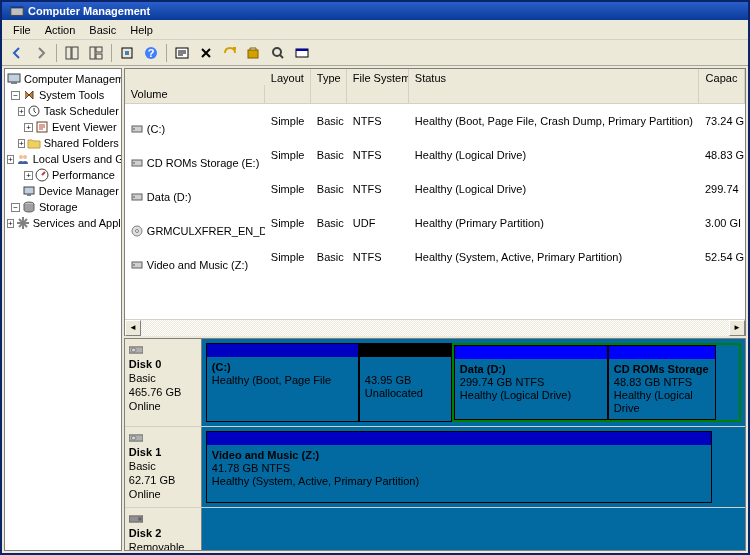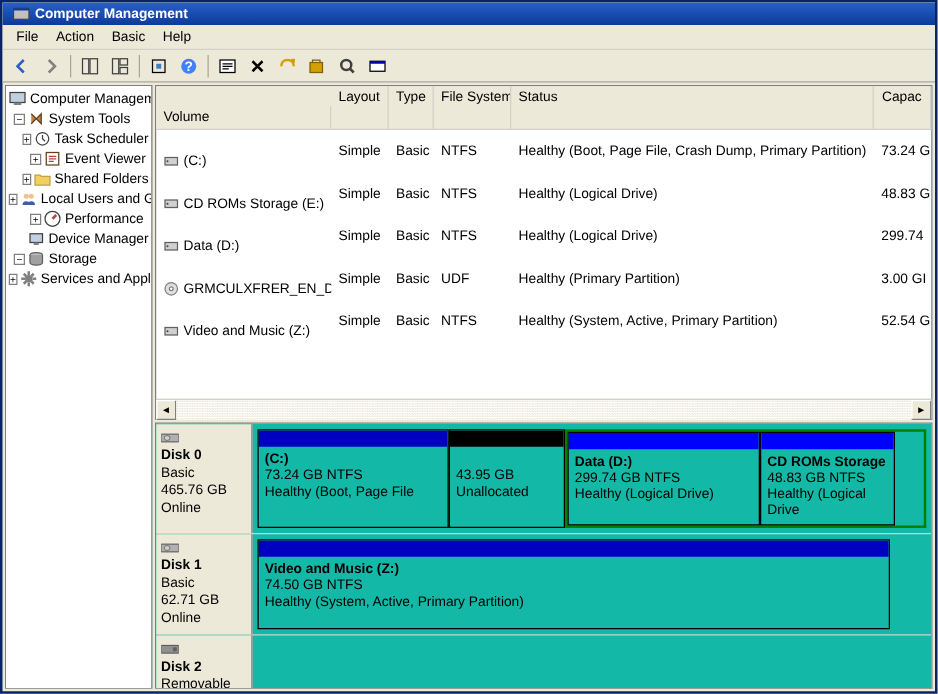--- a/index.html
+++ b/index.html
@@ -23,21 +23,21 @@
 .vol-head { display: flex; background: #ece9d8; border-bottom: 1px solid #d4d0c8; }
 .vol-head div { padding: 3px 6px; border-right: 1px solid #d4d0c8; overflow: hidden; white-space: nowrap; }
 .vol-body { flex: 1; overflow: hidden; }
 .vol-row { display: flex; padding: 1px 0; }
 .vol-row div { padding: 2px 6px; overflow: hidden; white-space: nowrap; display: flex; align-items: center; }
 .vol-row .ic { width: 12px; height: 12px; margin-right: 4px; flex-shrink: 0; }
 .c-vol { width: 140px; margin-top: 16px; } .c-lay { width: 46px; } .c-typ { width: 36px; } .c-fs { width: 62px; } .c-stat { flex: 1; min-width: 0; } .c-cap { width: 46px; text-align: center; }
 .scroll-bar { height: 16px; background: #ece9d8; border-top: 1px solid #d4d0c8; display: flex; align-items: center; }
 .scroll-bar .arr { width: 16px; height: 16px; background: #ece9d8; border: 1px solid #fff; border-right-color: #808080; border-bottom-color: #808080; display: flex; align-items: center; justify-content: center; font-size: 8px; }
 .scroll-bar .track { flex: 1; background: repeating-conic-gradient(#ece9d8 0 25%, #fff 0 50%) 0/2px 2px; height: 16px; }
-.disk-pane { height: 213px; background: #14b8a6; border: 1px solid #808080; margin-top: 2px; overflow: auto; }
+.disk-pane { height: 213px; background: #0369a1; border: 1px solid #808080; margin-top: 2px; overflow: auto; }
 .disk-row { display: flex; border-bottom: 1px solid #d4d0c8; min-height: 68px; }
 .disk-info { width: 77px; background: #ece9d8; border-right: 1px solid #808080; padding: 6px 4px; font-size: 11px; line-height: 14px; }
 .disk-info .ic { width: 14px; height: 10px; margin-bottom: 2px; }
 .disk-parts { flex: 1; display: flex; padding: 4px; gap: 0; }
 .green-box { border: 2px solid #008000; display: flex; flex: 1; }
 .part { border: 1px solid #000; display: flex; flex-direction: column; font-size: 11px; line-height: 13px; overflow: hidden; }
 .part-hdr { height: 13px; }
 .part-body { padding: 4px 5px; flex: 1; }
 .part .nm { font-weight: bold; }
 svg { display: block; }
@@ -325,21 +325,20 @@
             <div><b>Disk 0</b></div>
             <div>Basic</div>
             <div>465.76 GB</div>
             <div>Online</div>
           </div>
           <div class="disk-parts">
             <div class="part" style="width:153px">
               <div class="part-hdr" style="background:#0000c0"></div>
               <div class="part-body">
                 <div class="nm">(C:)</div>
-                <div>73.24 GB NTFS</div>
                 <div>Healthy (Boot, Page File</div>
               </div>
             </div>
             <div class="part" style="width:93px">
               <div class="part-hdr" style="background:#000"></div>
               <div class="part-body">
                 <div>&nbsp;</div>
                 <div>43.95 GB</div>
                 <div>Unallocated</div>
               </div>
@@ -373,21 +372,21 @@
             <div><b>Disk 1</b></div>
             <div>Basic</div>
             <div>62.71 GB</div>
             <div>Online</div>
           </div>
           <div class="disk-parts">
             <div class="part" style="width:506px">
               <div class="part-hdr" style="background:#0000c0"></div>
               <div class="part-body">
                 <div class="nm">Video and Music  (Z:)</div>
-                <div>74.50 GB NTFS</div>
+                <div>41.78 GB NTFS</div>
                 <div>Healthy (System, Active, Primary Partition)</div>
               </div>
             </div>
           </div>
         </div>
         <div class="disk-row" style="min-height: 56px;">
           <div class="disk-info">
             <svg class="ic" width="18" height="10" viewBox="0 0 18 10">
               <rect x="0" y="1" width="18" height="8" fill="#909090" stroke="#505050"></rect>
               <rect x="12" y="3" width="4" height="4" fill="#606060"></rect>

